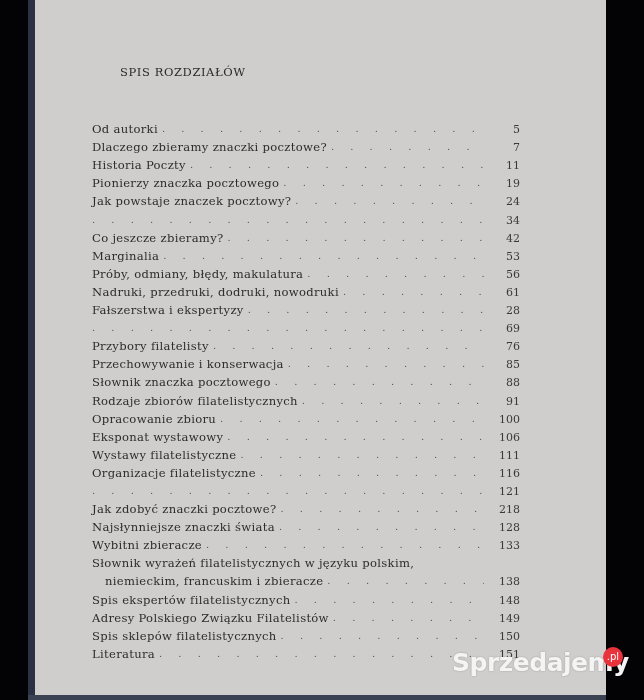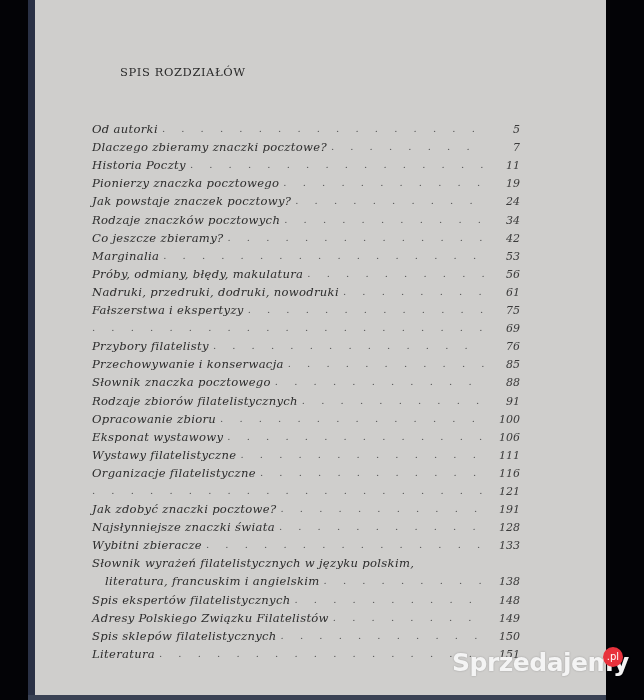--- a/index.html
+++ b/index.html
@@ -2,21 +2,21 @@
 <html><head>
 <meta charset="utf-8">
 <style>
   html, body { margin:0; padding:0; }
   body { width:644px; height:700px; background:#030306; position:relative; overflow:hidden; font-family:"DejaVu Serif", serif; }
   .edge-left { position:absolute; left:28px; top:0; width:8px; height:700px; background:#2a3145; }
   .page { position:absolute; left:35px; top:0; width:571px; height:696px; background:#cfcecc; }
   .page-bottom { position:absolute; left:28px; top:695px; width:578px; height:5px; background:#3a4254; }
   .heading { position:absolute; left:120px; top:29px; font-size:11.5px; letter-spacing:0.6px; color:#2b2b2b;margin-top:36px; }
   .toc { position:absolute; left:92px; top:118px; width:428px; }
-  .row { position:relative; height:18.1px; display:flex; align-items:flex-end; font-size:11.6px; color:#2c2c2c; white-space:nowrap;font-style:italic; }
+  .row { position:relative; height:18.1px; display:flex; align-items:flex-end; font-size:11.6px; color:#2c2c2c; white-space:nowrap; }
   .row .title { flex:0 0 auto; letter-spacing:0.3px; padding-right:4px; }
   .row .dots { flex:1 1 auto; overflow:hidden; color:#555; letter-spacing:6.5px; font-size:10px; line-height:14px; }
   .row .page-num { flex:0 0 36px; text-align:right; font-size:11px; color:#3a3a3a; }
   .row.cont1 { height:18.1px; }
   .row.cont1 .title { padding-right:0; }
   .row.cont2 { padding-left:13px; }
   .watermark { position:absolute; left:452px; top:648px; font-family:"DejaVu Sans", sans-serif; font-weight:bold; font-size:25px; color:#f4f4f4; letter-spacing:-0.5px; text-shadow:0 0 2px rgba(0,0,0,0.25); }
   .wm-badge { position:absolute; left:603px; top:647px; width:20px; height:20px; border-radius:50%; background:#e8323c; color:#fff; font-family:"DejaVu Sans", sans-serif; font-weight:normal; font-size:10px; line-height:20px; text-align:center; }
 </style>
 </head>
@@ -48,21 +48,20 @@
       <span class="title">Pionierzy znaczka pocztowego</span>
       <span class="dots">. . . . . . . . . . . . . . . . . . . . . . . . . . . . . . .</span>
       <span class="page-num">19</span>
     </div>
   <div class="row">
       <span class="title">Jak powstaje znaczek pocztowy?</span>
       <span class="dots">. . . . . . . . . . . . . . . . . . . . . . . . . . . . . . .</span>
       <span class="page-num">24</span>
     </div>
   <div class="row">
-      <span class="title">Rodzaje znaczków pocztowych</span>
       <span class="dots">. . . . . . . . . . . . . . . . . . . . . . . . . . . . . . .</span>
       <span class="page-num">34</span>
     </div>
   <div class="row">
       <span class="title">Co jeszcze zbieramy?</span>
       <span class="dots">. . . . . . . . . . . . . . . . . . . . . . . . . . . . . . .</span>
       <span class="page-num">42</span>
     </div>
   <div class="row">
       <span class="title">Marginalia</span>
@@ -75,21 +74,21 @@
       <span class="page-num">56</span>
     </div>
   <div class="row">
       <span class="title">Nadruki, przedruki, dodruki, nowodruki</span>
       <span class="dots">. . . . . . . . . . . . . . . . . . . . . . . . . . . . . . .</span>
       <span class="page-num">61</span>
     </div>
   <div class="row">
       <span class="title">Fałszerstwa i ekspertyzy</span>
       <span class="dots">. . . . . . . . . . . . . . . . . . . . . . . . . . . . . . .</span>
-      <span class="page-num">75</span>
+      <span class="page-num">28</span>
     </div>
   <div class="row">
       <span class="dots">. . . . . . . . . . . . . . . . . . . . . . . . . . . . . . .</span>
       <span class="page-num">69</span>
     </div>
   <div class="row">
       <span class="title">Przybory filatelisty</span>
       <span class="dots">. . . . . . . . . . . . . . . . . . . . . . . . . . . . . . .</span>
       <span class="page-num">76</span>
     </div>
@@ -128,37 +127,37 @@
       <span class="dots">. . . . . . . . . . . . . . . . . . . . . . . . . . . . . . .</span>
       <span class="page-num">116</span>
     </div>
   <div class="row">
       <span class="dots">. . . . . . . . . . . . . . . . . . . . . . . . . . . . . . .</span>
       <span class="page-num">121</span>
     </div>
   <div class="row">
       <span class="title">Jak zdobyć znaczki pocztowe?</span>
       <span class="dots">. . . . . . . . . . . . . . . . . . . . . . . . . . . . . . .</span>
-      <span class="page-num">191</span>
+      <span class="page-num">218</span>
     </div>
   <div class="row">
       <span class="title">Najsłynniejsze znaczki świata</span>
       <span class="dots">. . . . . . . . . . . . . . . . . . . . . . . . . . . . . . .</span>
       <span class="page-num">128</span>
     </div>
   <div class="row">
       <span class="title">Wybitni zbieracze</span>
       <span class="dots">. . . . . . . . . . . . . . . . . . . . . . . . . . . . . . .</span>
       <span class="page-num">133</span>
     </div>
   <div class="row cont1">
       <span class="title">Słownik wyrażeń filatelistycznych w języku polskim,</span>
     </div>
   <div class="row cont2">
-      <span class="title">literatura, francuskim i angielskim</span>
+      <span class="title">niemieckim, francuskim i zbieracze</span>
       <span class="dots">. . . . . . . . . . . . . . . . . . . . . . . . . . . . . . .</span>
       <span class="page-num">138</span>
     </div>
   <div class="row">
       <span class="title">Spis ekspertów filatelistycznych</span>
       <span class="dots">. . . . . . . . . . . . . . . . . . . . . . . . . . . . . . .</span>
       <span class="page-num">148</span>
     </div>
   <div class="row">
       <span class="title">Adresy Polskiego Związku Filatelistów</span>

